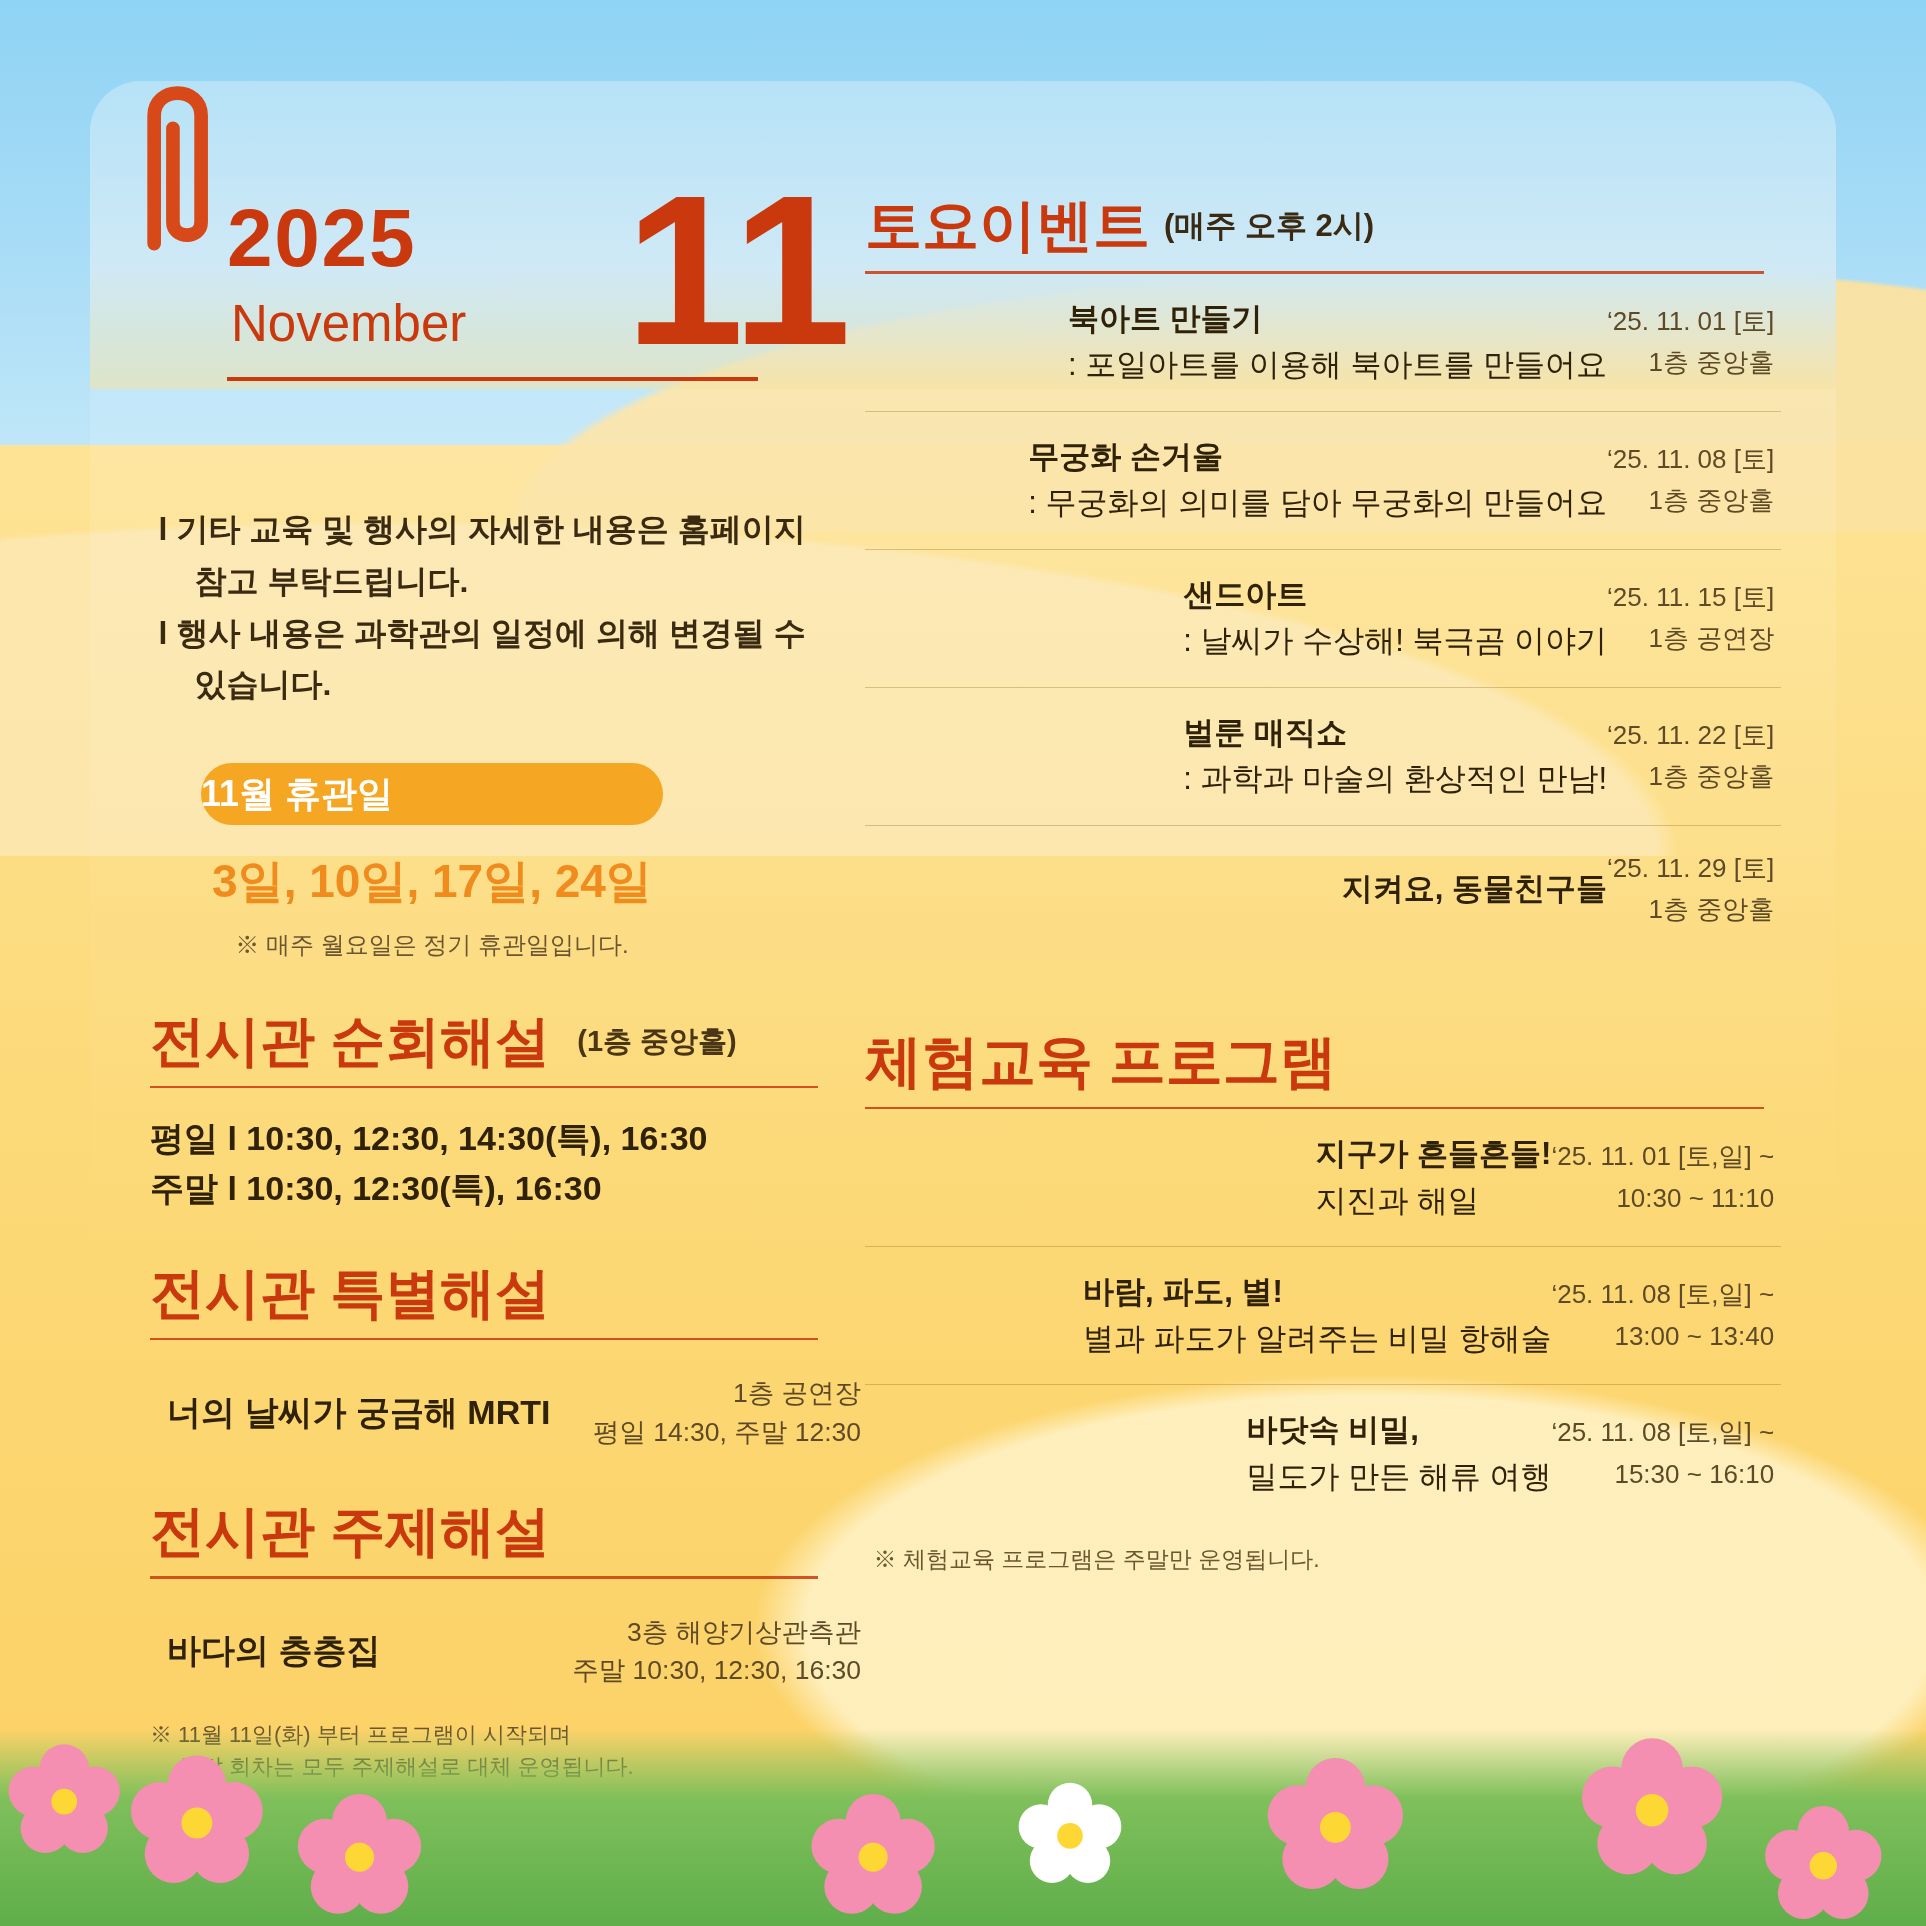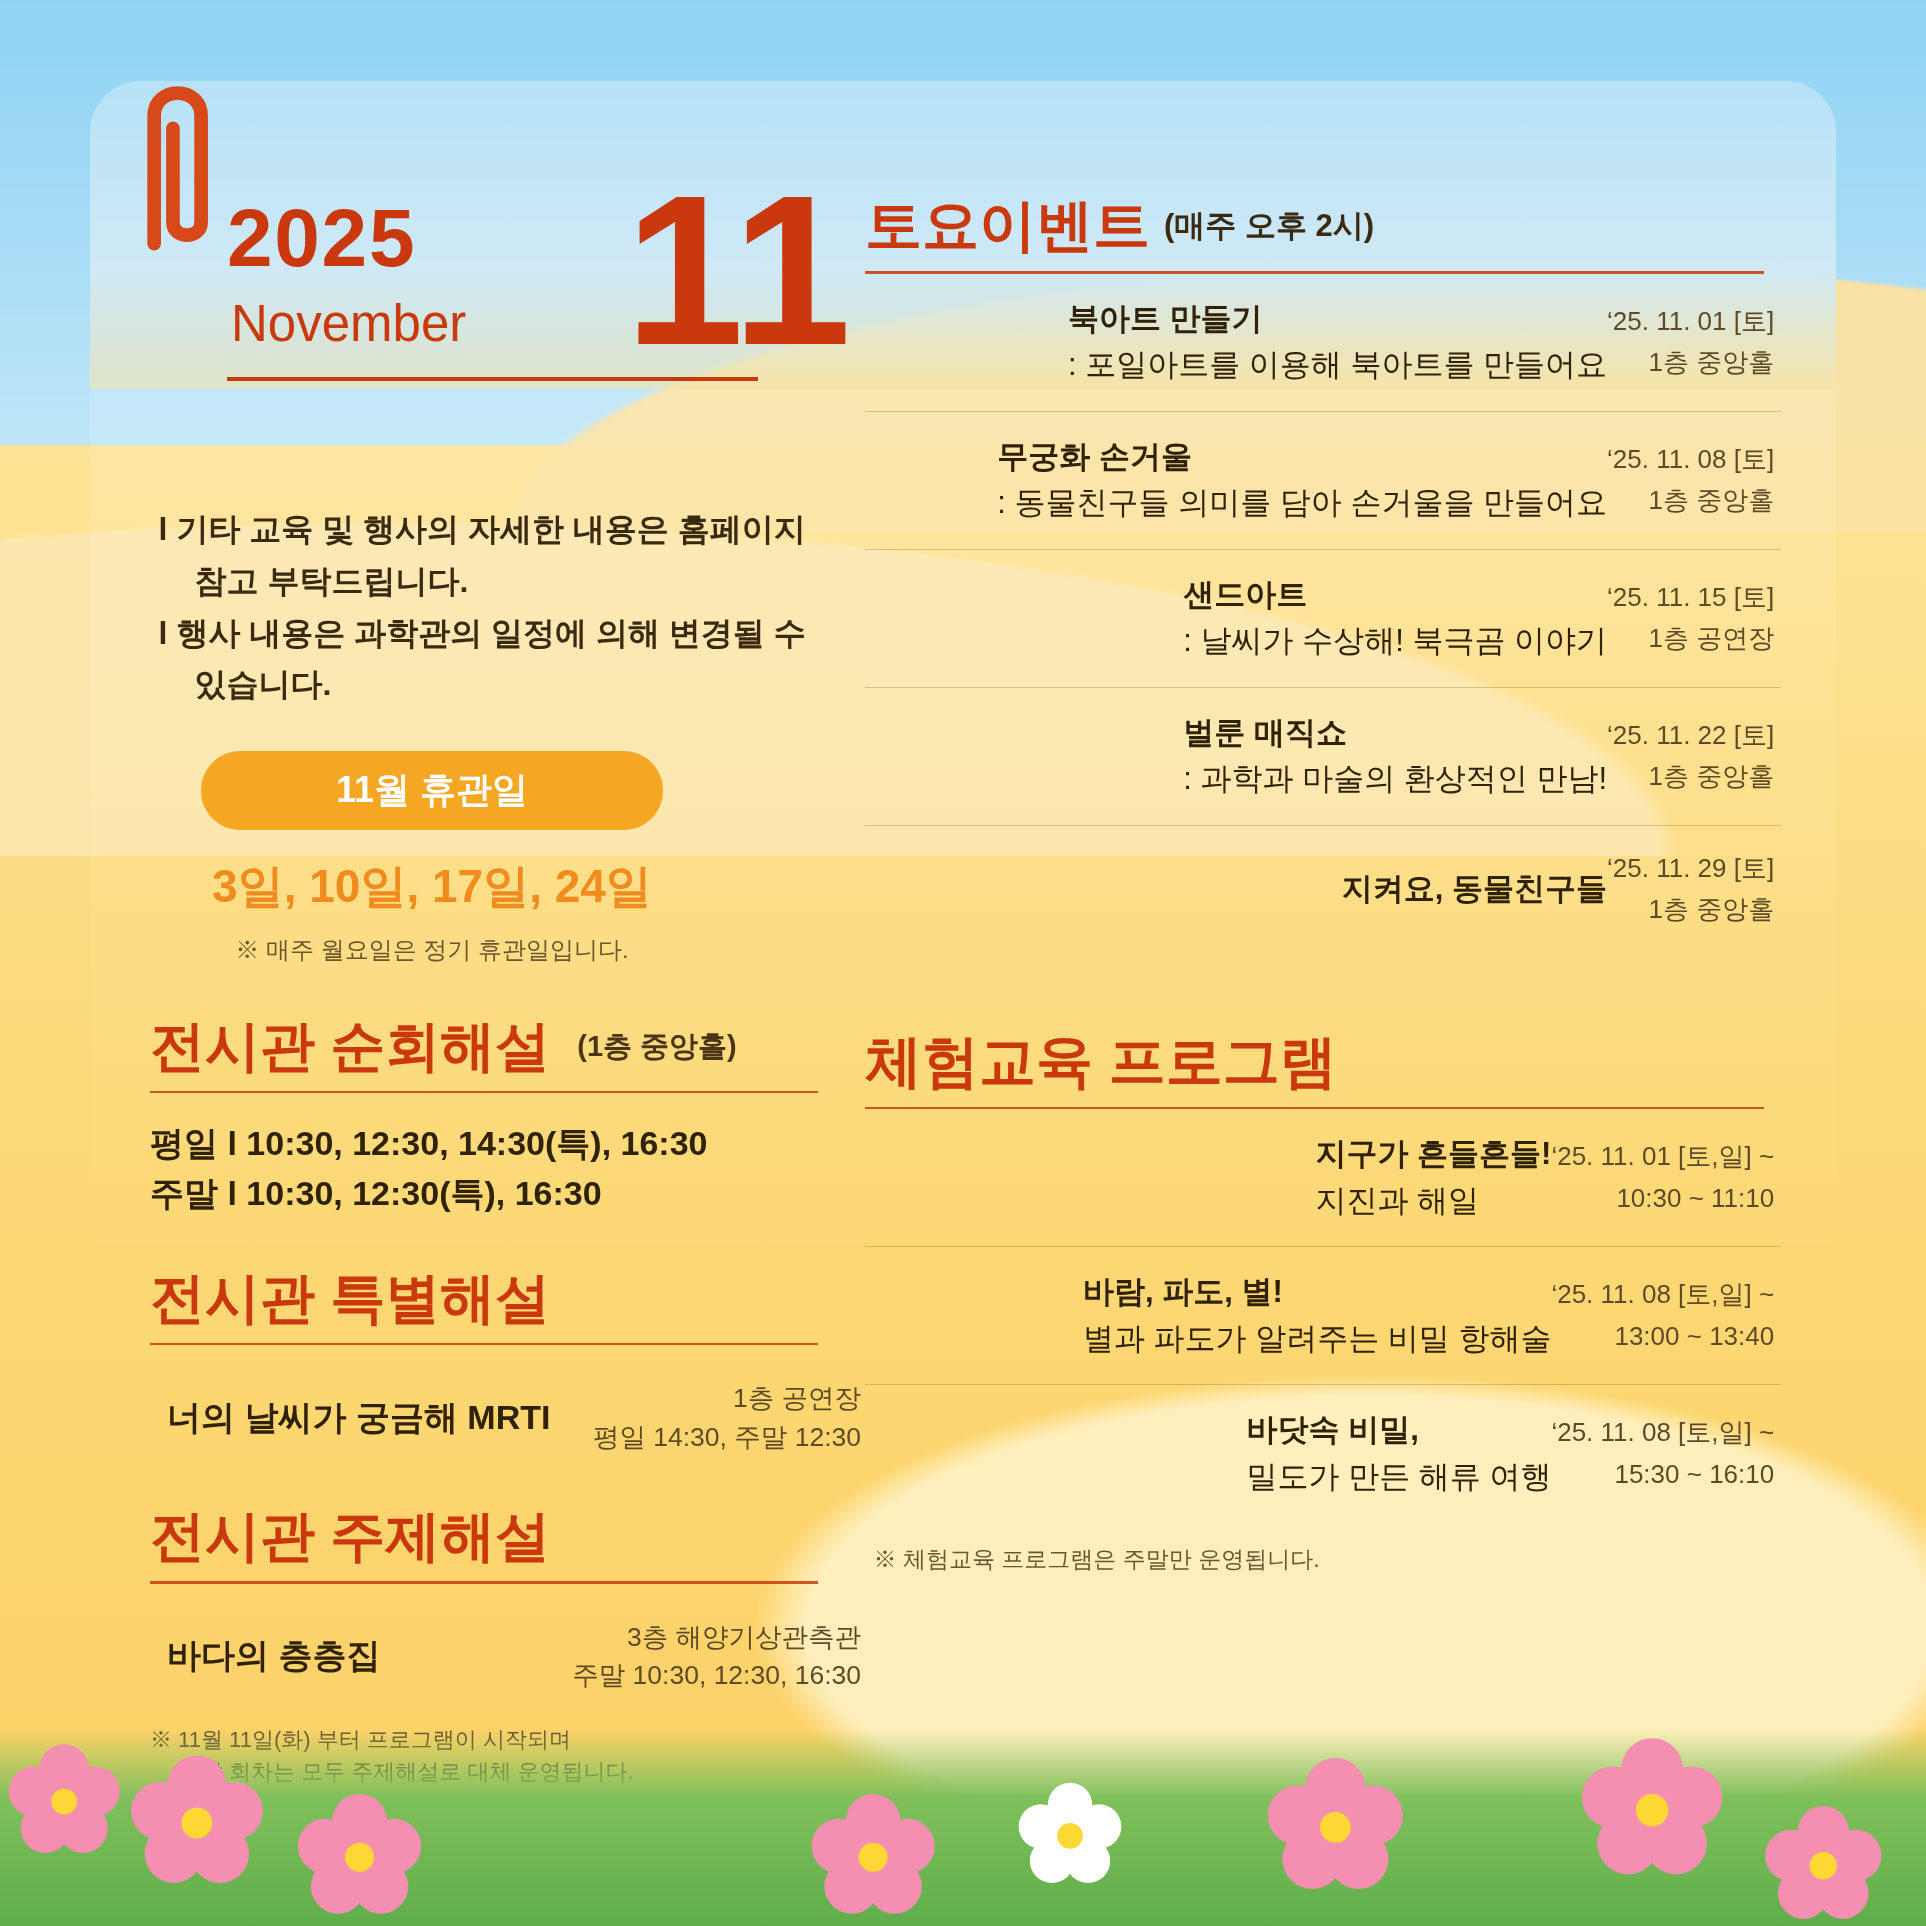--- a/index.html
+++ b/index.html
@@ -73,22 +73,22 @@
   .hr-head{
     margin:24px 0 0 77px;width:531px;height:3.4px;background:#c9390d;
   }
   .notes{
     margin:50px 0 0 8.6px;font-size:32px;color:#3a2a12;line-height:1.62;font-weight:bold;
   }
   .notes .nline{display:block;}
   .note-ind{padding-left:36px;display:block;}
 
   .closed-pill{
-    margin:40px 0 0 51px;width:462px;height:79px;border-radius:39px;
-    background:#f5a623;display:flex;align-items:center;justify-content:center;
+    margin:52px 0 0 51px;width:462px;height:62px;border-radius:39px;
+    background:#f5a623;display:flex;align-items:center;justify-content:flex-start;
   }
   .closed-pill span{font-size:36px;font-weight:bold;color:#ffffff;}
   .closed-days{
     margin:26px 0 0 51px;width:462px;text-align:center;
     font-size:46px;font-weight:bold;color:#f08b1d;
   }
   .closed-sub{
     margin:15.4px 0 0 51px;width:462px;text-align:center;
     font-size:24px;color:#6b5630;
   }
@@ -221,21 +221,21 @@
             <div class="d">: 포일아트를 이용해 북아트를 만들어요</div>
           </div>
           <div class="when">
             <div>‘25. 11. 01 [토]</div>
             <div>1층 중앙홀</div>
           </div>
         </div>
         <div class="ev">
           <div class="txt">
             <div>무궁화 손거울</div>
-            <div class="d">: 동물친구들 의미를 담아 손거울을 만들어요</div>
+            <div class="d">: 무궁화의 의미를 담아 무궁화의 만들어요</div>
           </div>
           <div class="when">
             <div>‘25. 11. 08 [토]</div>
             <div>1층 중앙홀</div>
           </div>
         </div>
         <div class="ev">
           <div class="txt">
             <div>샌드아트</div>
             <div class="d">: 날씨가 수상해! 북극곰 이야기</div>

